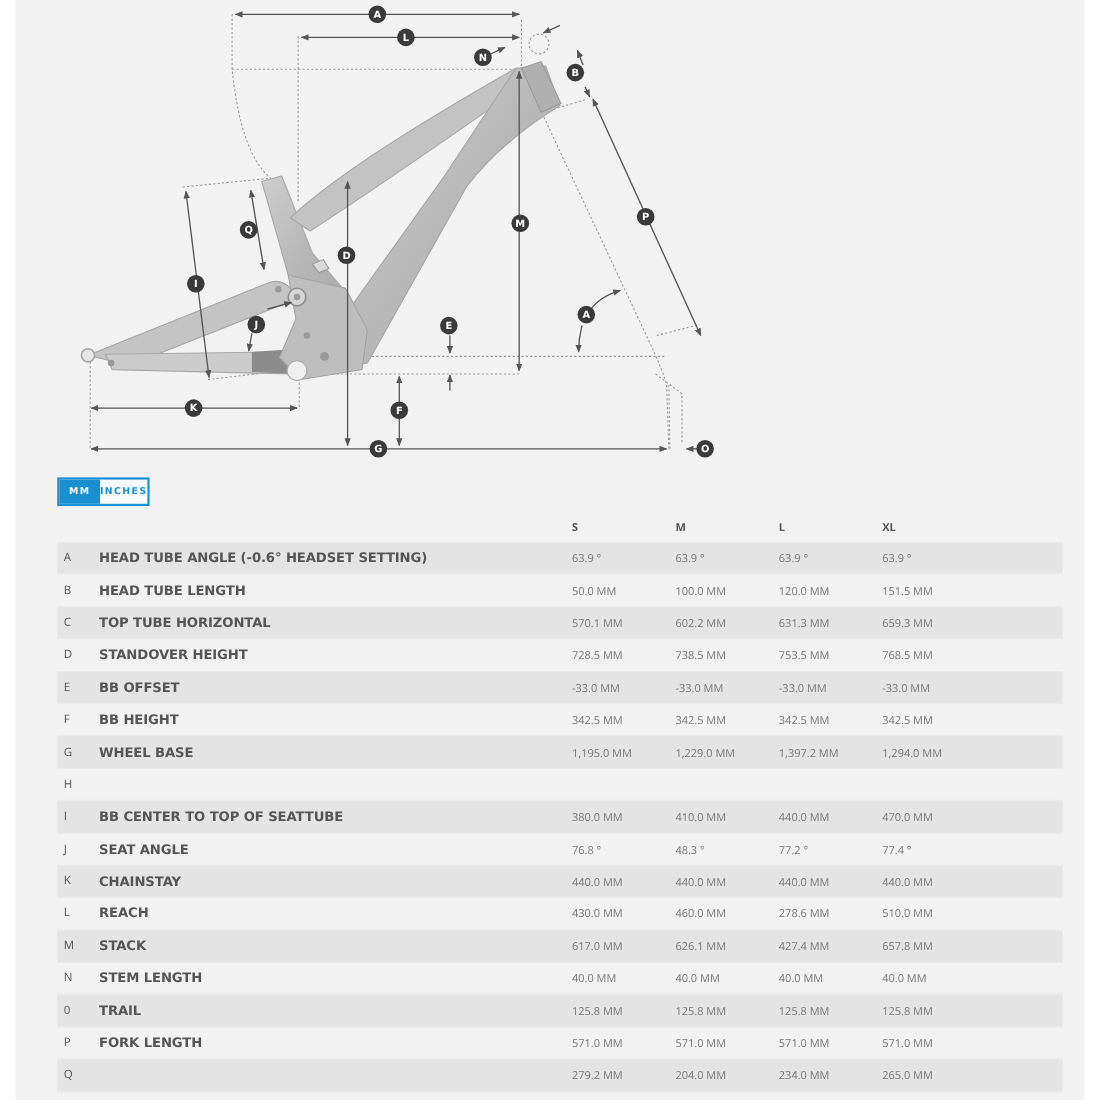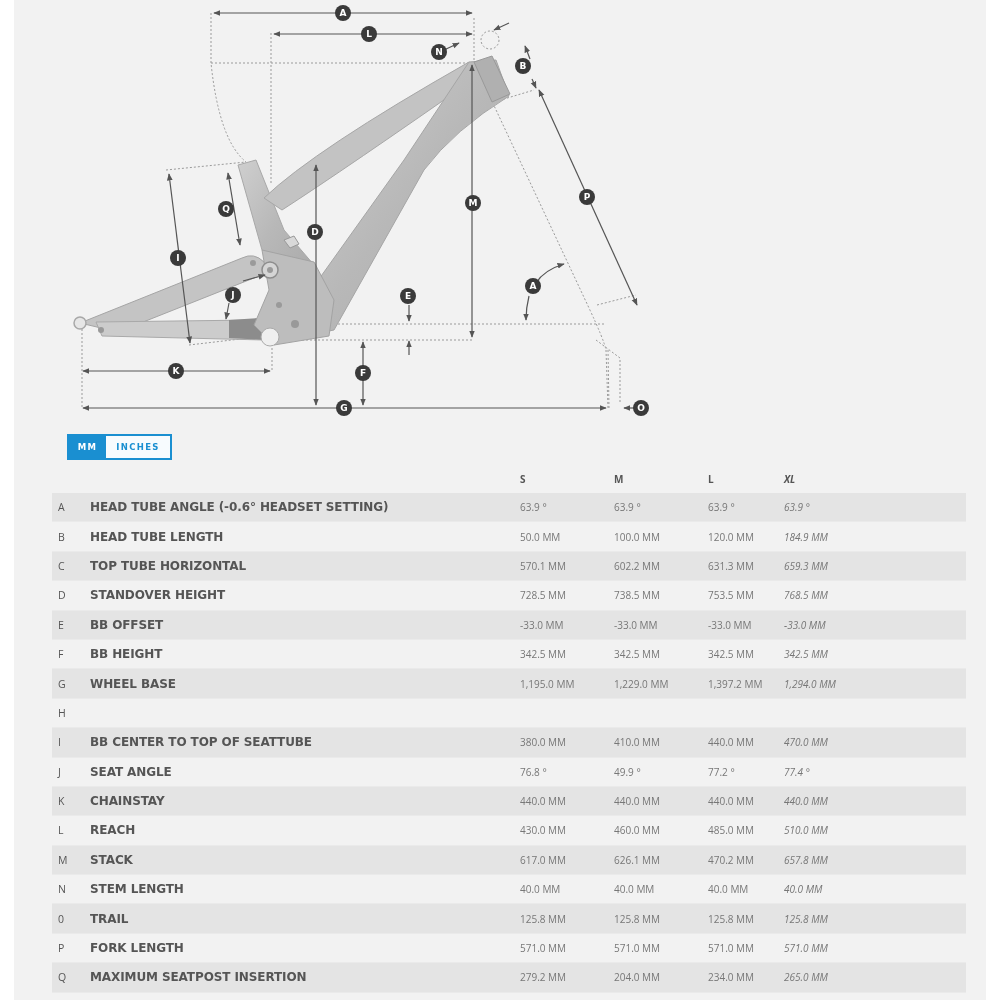--- a/index.html
+++ b/index.html
@@ -1,33 +1,33 @@
 <!DOCTYPE html>
 <html><head>
 <meta charset="utf-8">
 <style>
   html, body { margin:0; padding:0; }
   body { width:1000px; height:1000px; background:#ffffff; font-family:"Open Sans","Liberation Sans",sans-serif; overflow:hidden; position:relative; }
   .page { position:absolute; left:14px; top:0; width:972px; height:1000px; background:#f2f2f2; }
   .diagram { position:absolute; left:0; top:0; width:972px; height:430px; }
-  .unit-toggle { position:absolute; left:53px; top:434px; height:22px; display:flex; border:2px solid #1a8fd1; background:#f7fbfe; }
+  .unit-toggle { position:absolute; left:38px; top:434px; height:22px; display:flex; border:2px solid #1a8fd1; background:#f7fbfe; }
   .unit-toggle .btn { font-family:"DejaVu Sans",sans-serif; font-weight:bold; font-size:8.5px; letter-spacing:1.3px; display:flex; align-items:center; justify-content:center; cursor:pointer; }
   .unit-toggle .mm { width:37px; background:#1a8fd1; color:#ffffff; }
-  .unit-toggle .in { width:64px; color:#1a8fd1; }
+  .unit-toggle .in { width:43px; color:#1a8fd1; }
   .table { position:absolute; left:38px; top:464px; width:914px; }
   .thead { height:29px; position:relative; }
   .row { height:28.4px; position:relative; border-bottom:1px solid #eaeaea; }
   .row.shaded { background:#e4e4e4; }
   .cell { position:absolute; top:0; height:100%; display:flex; align-items:center; font-size:10.5px; color:#5a5a5a; white-space:nowrap; }
   .c-letter { left:6px; color:#555; }
   .c-label { left:38px; font-weight:bold; color:#555; font-family:"DejaVu Sans",sans-serif; font-size:12px; letter-spacing:-0.1px; }
   .c-s { left:468px; }
   .c-m { left:562px; }
   .c-l { left:656px; }
-  .c-xl { left:732px;font-style:italic; }
+  .c-xl { left:750px; }
   .val { color:#777; font-size:10px; }
   .thead .cell { color:#555; font-size:10px; font-weight:bold; }
 </style>
 </head>
 <body>
 
 <div class="page">
 
   <svg class="diagram" viewBox="0 0 972 430" width="972" height="430">
     <defs>
@@ -200,21 +200,21 @@
           <div class="cell val c-m">63.9 °</div>
           <div class="cell val c-l">63.9 °</div>
           <div class="cell val c-xl">63.9 °</div>
         </div>
         <div class="row">
           <div class="cell c-letter">B</div>
           <div class="cell c-label">HEAD TUBE LENGTH</div>
           <div class="cell val c-s">50.0 MM</div>
           <div class="cell val c-m">100.0 MM</div>
           <div class="cell val c-l">120.0 MM</div>
-          <div class="cell val c-xl">184.9 MM</div>
+          <div class="cell val c-xl">151.5 MM</div>
         </div>
         <div class="row shaded">
           <div class="cell c-letter">C</div>
           <div class="cell c-label">TOP TUBE HORIZONTAL</div>
           <div class="cell val c-s">570.1 MM</div>
           <div class="cell val c-m">602.2 MM</div>
           <div class="cell val c-l">631.3 MM</div>
           <div class="cell val c-xl">659.3 MM</div>
         </div>
         <div class="row">
@@ -261,46 +261,46 @@
           <div class="cell c-label">BB CENTER TO TOP OF SEATTUBE</div>
           <div class="cell val c-s">380.0 MM</div>
           <div class="cell val c-m">410.0 MM</div>
           <div class="cell val c-l">440.0 MM</div>
           <div class="cell val c-xl">470.0 MM</div>
         </div>
         <div class="row">
           <div class="cell c-letter">J</div>
           <div class="cell c-label">SEAT ANGLE</div>
           <div class="cell val c-s">76.8 °</div>
-          <div class="cell val c-m">49.9 °</div>
+          <div class="cell val c-m">48.3 °</div>
           <div class="cell val c-l">77.2 °</div>
           <div class="cell val c-xl">77.4 °</div>
         </div>
         <div class="row shaded">
           <div class="cell c-letter">K</div>
           <div class="cell c-label">CHAINSTAY</div>
           <div class="cell val c-s">440.0 MM</div>
           <div class="cell val c-m">440.0 MM</div>
           <div class="cell val c-l">440.0 MM</div>
           <div class="cell val c-xl">440.0 MM</div>
         </div>
         <div class="row">
           <div class="cell c-letter">L</div>
           <div class="cell c-label">REACH</div>
           <div class="cell val c-s">430.0 MM</div>
           <div class="cell val c-m">460.0 MM</div>
-          <div class="cell val c-l">485.0 MM</div>
+          <div class="cell val c-l">278.6 MM</div>
           <div class="cell val c-xl">510.0 MM</div>
         </div>
         <div class="row shaded">
           <div class="cell c-letter">M</div>
           <div class="cell c-label">STACK</div>
           <div class="cell val c-s">617.0 MM</div>
           <div class="cell val c-m">626.1 MM</div>
-          <div class="cell val c-l">470.2 MM</div>
+          <div class="cell val c-l">427.4 MM</div>
           <div class="cell val c-xl">657.8 MM</div>
         </div>
         <div class="row">
           <div class="cell c-letter">N</div>
           <div class="cell c-label">STEM LENGTH</div>
           <div class="cell val c-s">40.0 MM</div>
           <div class="cell val c-m">40.0 MM</div>
           <div class="cell val c-l">40.0 MM</div>
           <div class="cell val c-xl">40.0 MM</div>
         </div>
@@ -315,21 +315,20 @@
         <div class="row">
           <div class="cell c-letter">P</div>
           <div class="cell c-label">FORK LENGTH</div>
           <div class="cell val c-s">571.0 MM</div>
           <div class="cell val c-m">571.0 MM</div>
           <div class="cell val c-l">571.0 MM</div>
           <div class="cell val c-xl">571.0 MM</div>
         </div>
         <div class="row shaded">
           <div class="cell c-letter">Q</div>
-          <div class="cell c-label">MAXIMUM SEATPOST INSERTION</div>
           <div class="cell val c-s">279.2 MM</div>
           <div class="cell val c-m">204.0 MM</div>
           <div class="cell val c-l">234.0 MM</div>
           <div class="cell val c-xl">265.0 MM</div>
         </div>
         <div class="row">
           <div class="cell c-letter">R</div>
           <div class="cell c-label">CRANK LENGTH</div>
           <div class="cell val c-s">170.0 MM</div>
           <div class="cell val c-m">170.0 MM</div>

